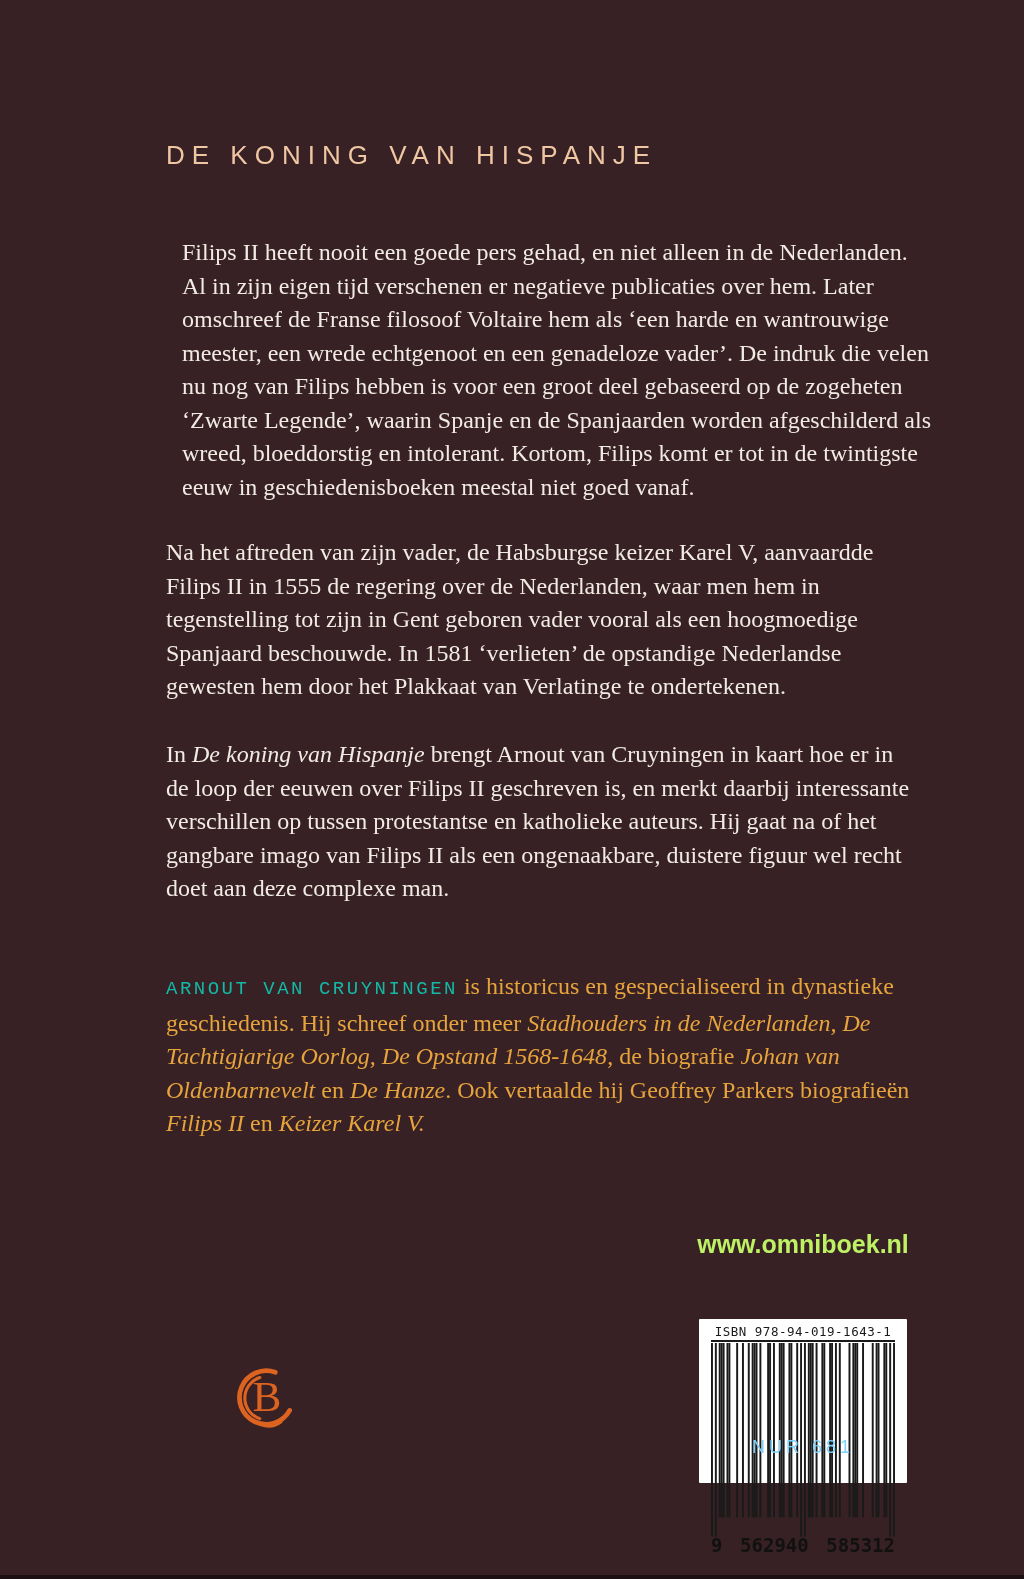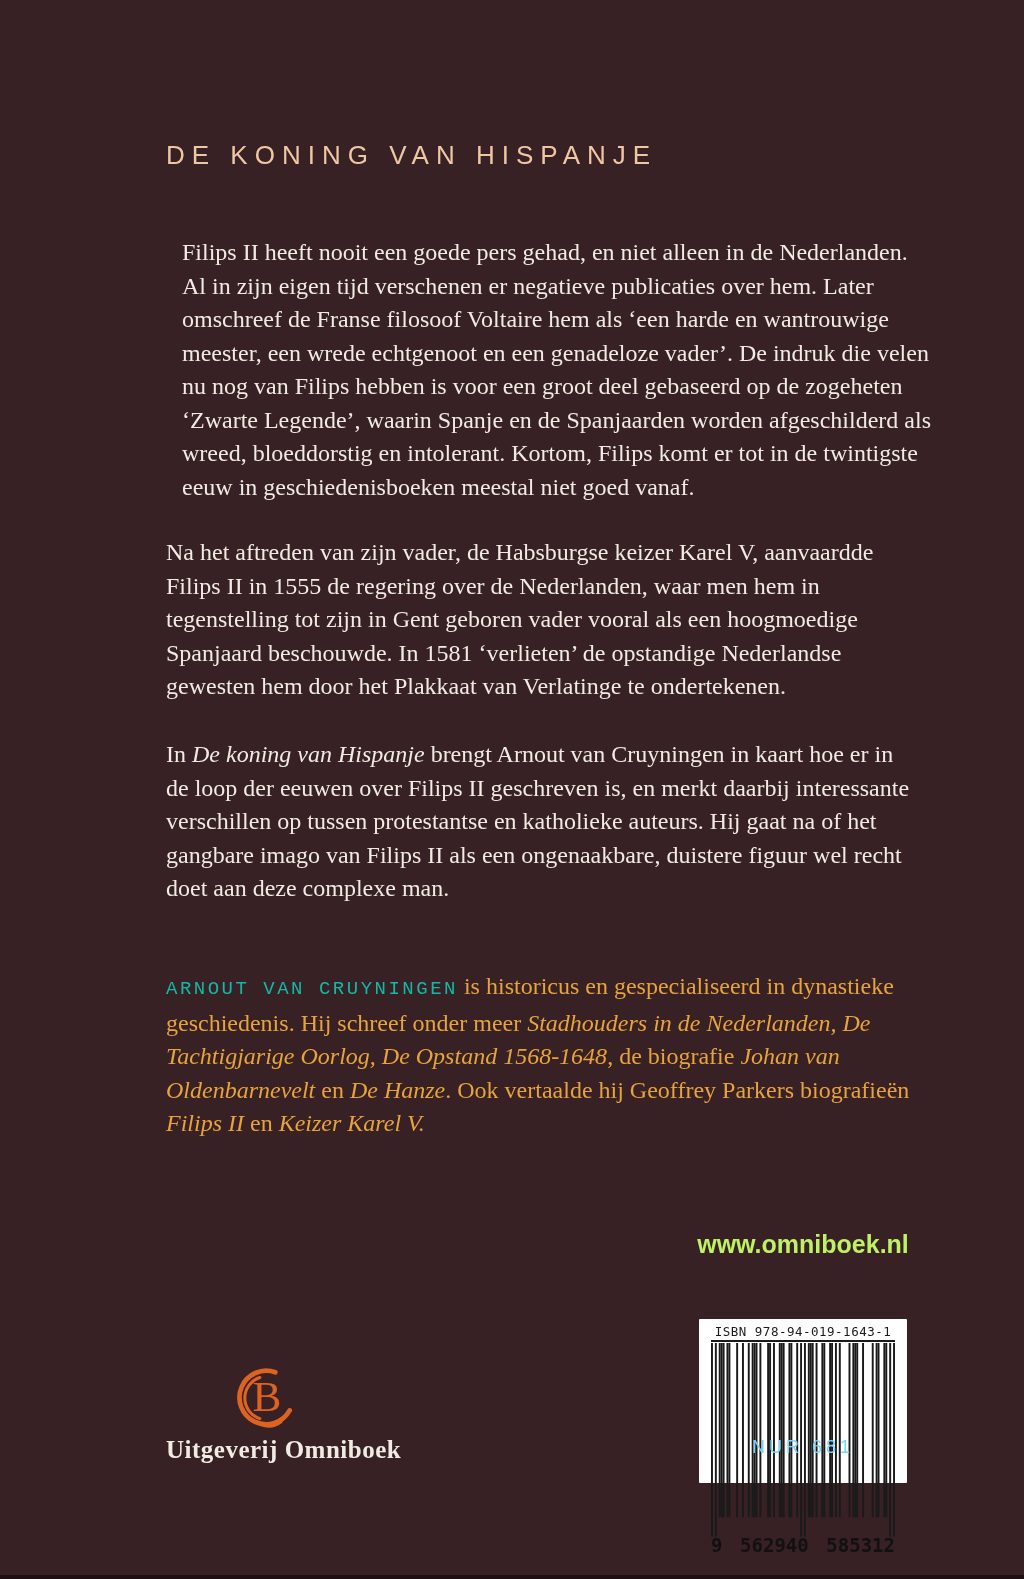--- a/index.html
+++ b/index.html
@@ -165,17 +165,16 @@
 
   <svg class="logo" viewBox="0 0 70 70">
     <g stroke="#dd6321" fill="none" stroke-linecap="round">
       <path d="M 44 12 A 26 26 0 1 0 58 49" stroke-width="4.6"></path>
       <path d="M 29 17 A 21 21 0 0 0 29 57" stroke-width="3"></path>
       <path d="M 30 63 A 20 20 0 0 0 50 60" stroke-width="2.6"></path>
     </g>
     <text id="logo-letter" x="36" y="50" text-anchor="middle" font-family="Liberation Serif, serif" font-size="42" fill="#dd6321">B</text>
   </svg>
 
-  <div class="publisher">Uitgeverij Omniboek</div>
 
   <div class="bottom-strip"></div>
 
 </div>
 
 </body></html>

